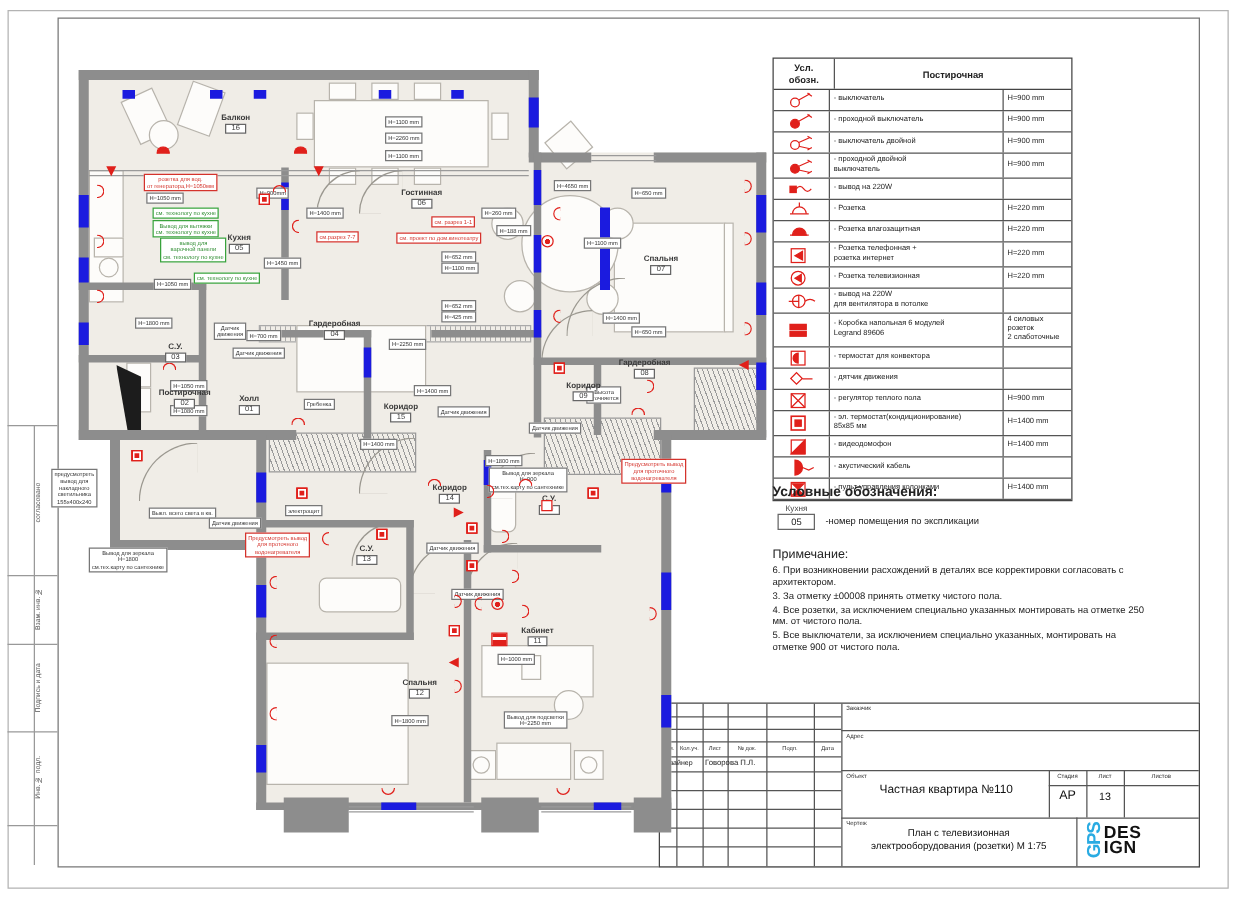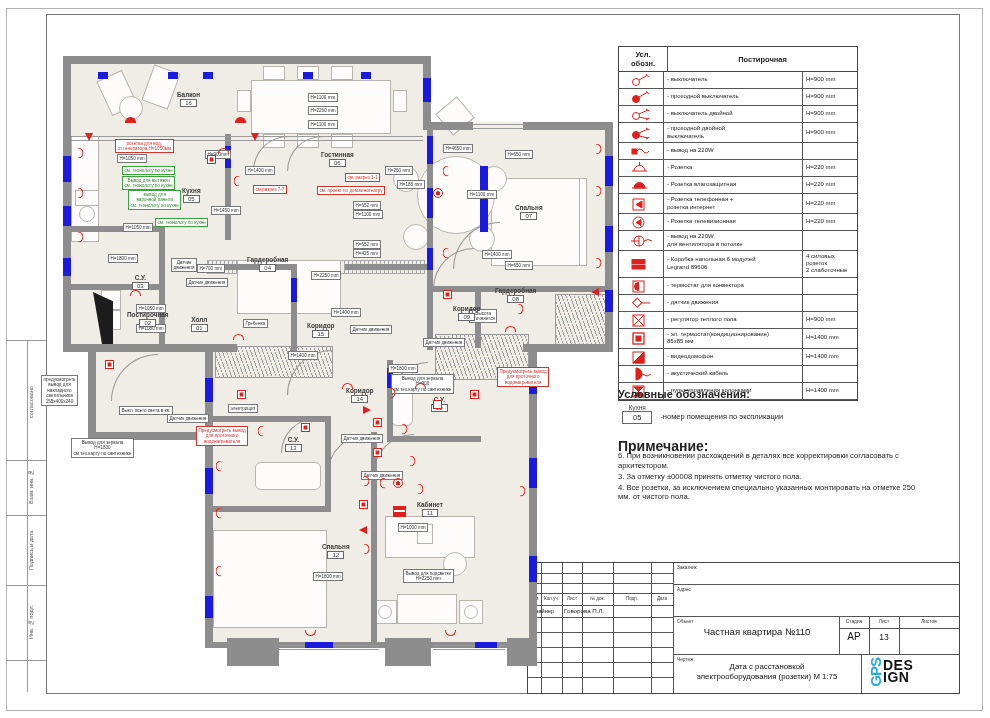--- a/index.html
+++ b/index.html
@@ -53,21 +53,21 @@
   .lg-c2{width:132px;border-right:0.5px solid #555;font-size:6px;padding:2px 3px;flex:none;white-space:pre-line;
     display:flex;align-items:center;line-height:1.25;}
   .lg-c3{flex:1;font-size:6px;padding:2px 3px;display:flex;align-items:center;white-space:pre-line;line-height:1.2;}
   .lgsvg{width:30px;height:16px;}
   
   #conv-title{position:absolute;left:618px;top:388px;font-size:11px;font-weight:bold;}
   #conv-sample{position:absolute;left:622px;top:404px;display:flex;align-items:flex-end;font-size:7.5px;}
   #conv-box-wrap{display:flex;flex-direction:column;align-items:center;margin-right:8px;}
   #conv-room-name{font-size:6.5px;color:#444;}
   #conv-room-num{border:0.8px solid #666;padding:1px 10px;font-size:7.5px;background:#fff;}
-  #notes-title{position:absolute;left:618px;top:438px;font-size:14px;font-weight:bold;}
+  #notes-title{position:absolute;left:618px;top:438px;font-size:10px;font-weight:normal;}
   #notes{position:absolute;left:618px;top:451px;width:300px;font-size:7.6px;line-height:1.3;}
   #notes .note-item{margin-bottom:1px;}
   
   #titleblock{position:absolute;left:527px;top:562px;width:431px;height:130px;border:1px solid #444;background:#fff;font-size:5px;}
   .tb-line{position:absolute;background:#555;}
   .tb-small{position:absolute;font-size:4.6px;color:#333;}
   .tb-cell-label{position:absolute;font-size:4.8px;color:#333;}
   #tb-object-value{position:absolute;left:150px;top:63px;width:158px;text-align:center;font-size:9.5px;color:#111;}
   #tb-drawing-value{position:absolute;left:147px;top:99px;width:184px;text-align:center;font-size:7.8px;line-height:1.25;color:#111;}
   #tb-stage-val{position:absolute;left:311px;top:68px;width:30px;text-align:center;font-size:10px;color:#111;}
@@ -606,20 +606,21 @@
     <div id="conv-room-num">05</div>
   </div>
   <div style="padding-bottom:3px;">-номер помещения по экспликации</div>
 </div>
 
 <div id="notes-title">Примечание:</div>
 <div id="notes">
   <div class="note-item">6. При возникновении расхождений в деталях все корректировки согласовать с архитектором.</div>
   <div class="note-item">3. За отметку ±00008 принять отметку чистого пола.</div>
   <div class="note-item">4. Все розетки, за исключением специально указанных монтировать на отметке 250 мм. от чистого пола.</div>
+  <div class="note-item">5. Все выключатели, за исключением специально указанных, монтировать на отметке 900 от чистого пола.</div>
 </div>
 
 <div id="titleblock">
 
   <div class="tb-line" style="left:145px;top:0;width:1px;height:130px;"></div>
   <div class="tb-line" style="left:0;top:10px;width:145px;height:0.5px;"></div>
   <div class="tb-line" style="left:0;top:20px;width:145px;height:0.5px;"></div>
   <div class="tb-line" style="left:0;top:30px;width:145px;height:0.5px;"></div>
   <div class="tb-line" style="left:0;top:42px;width:145px;height:0.5px;"></div>
   <div class="tb-line" style="left:0;top:54px;width:145px;height:0.5px;"></div>
@@ -655,19 +656,19 @@
   <div class="tb-cell-label" style="left:149px;top:24px;">Адрес</div>
   <div class="tb-cell-label" style="left:149px;top:56px;">Объект</div>
   <div class="tb-cell-label" style="left:149px;top:94px;">Чертеж</div>
   <div class="tb-cell-label" style="left:311px;top:56px;width:30px;text-align:center;">Стадия</div>
   <div class="tb-cell-label" style="left:341px;top:56px;width:30px;text-align:center;">Лист</div>
   <div class="tb-cell-label" style="left:371px;top:56px;width:60px;text-align:center;">Листов</div>
   <div id="tb-object-value">Частная квартира №110</div>
   <div id="tb-stage-val">АР</div>
   <div id="tb-sheet-val">13</div>
   <div style="position:absolute;left:371px;top:69px;width:60px;text-align:center;font-size:8.5px;"></div>
-  <div id="tb-drawing-value" style="white-space:pre-line;">Дата с расстановкой
+  <div id="tb-drawing-value" style="white-space:pre-line;">План с телевизионная
 электрооборудования (розетки) М 1:75</div>
   <div id="tb-logo">
     <span class="gps">GPS</span>
     <span class="desgn"><span>DES</span><br><span>IGN</span></span>
   </div>
 </div>
 
 </body></html>

